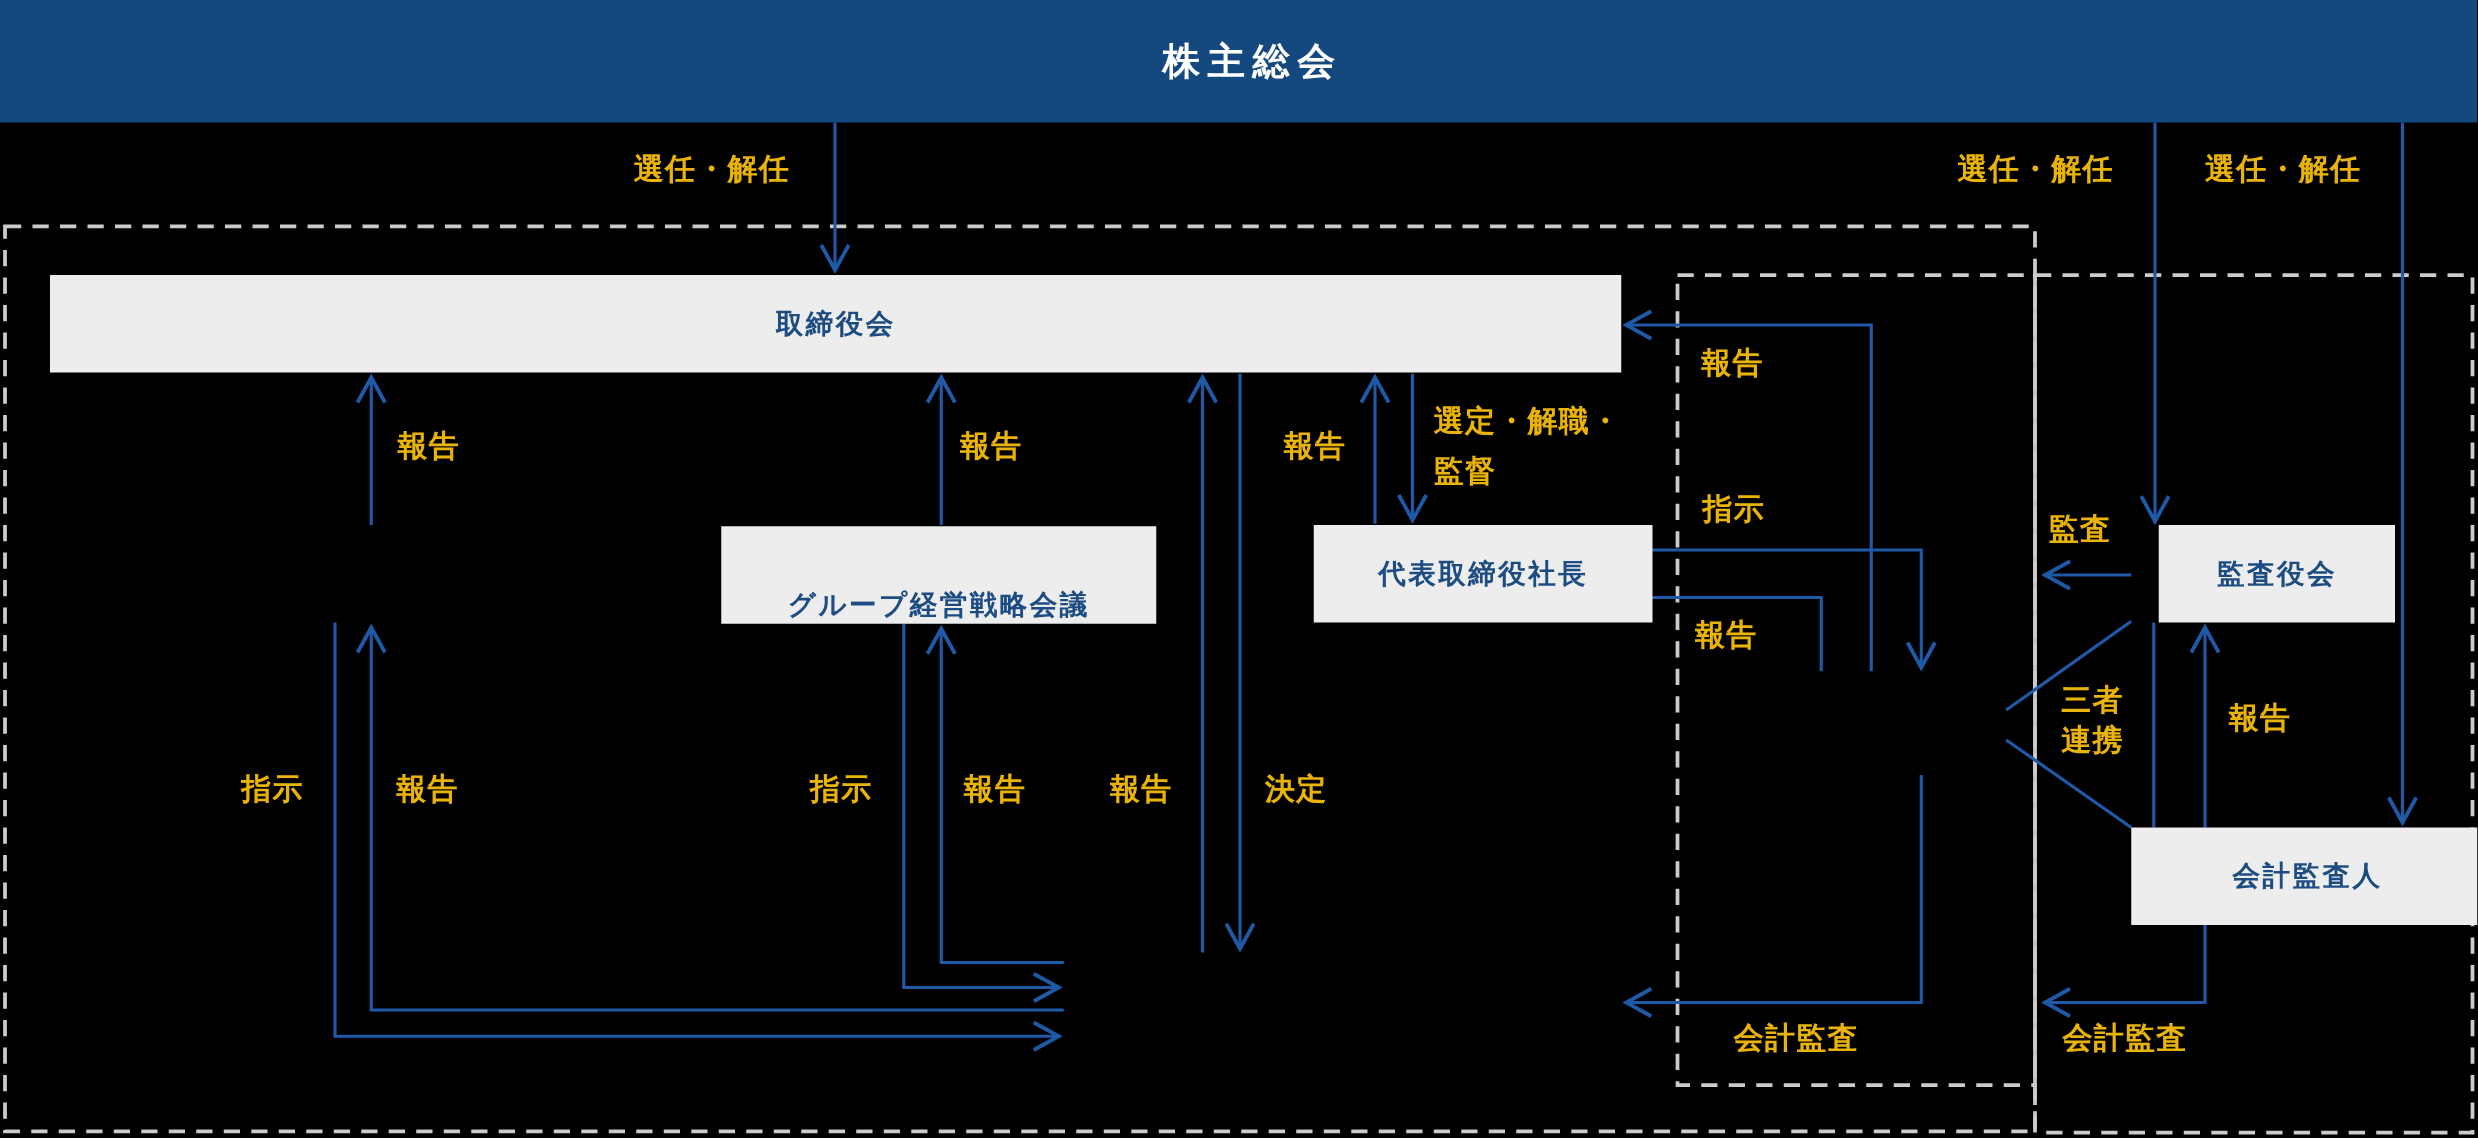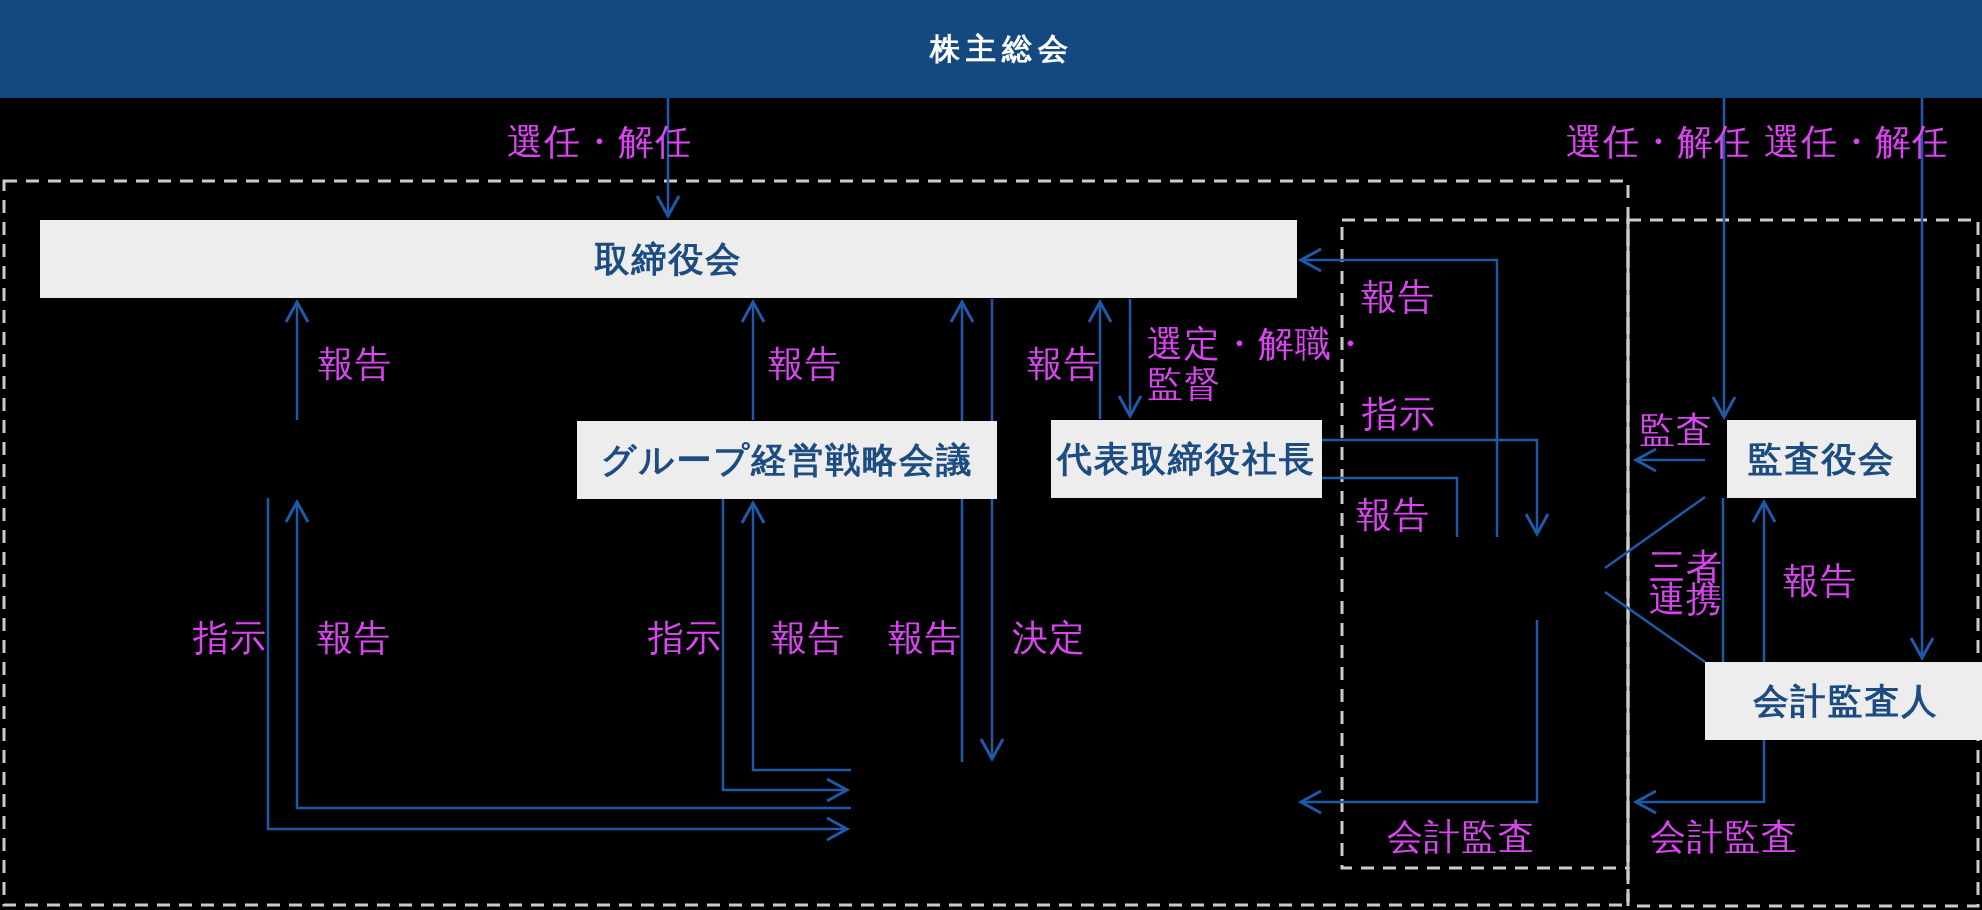--- a/index.html
+++ b/index.html
@@ -15,32 +15,32 @@
     position:absolute;left:0;top:0;width:1982px;height:98px;
     background:#14497f;z-index:2;
     display:flex;align-items:center;justify-content:center;
   }
   .topbar span{
     color:#ffffff;font-weight:bold;font-size:30px;letter-spacing:6px;margin-left:22px;
   }
   .node{
     position:absolute;background:#ededed;z-index:2;
     display:flex;align-items:center;justify-content:center;
-    color:#1c4c82;font-weight:bold;font-size:35px;letter-spacing:2px;
+    color:#1c4c82;font-weight:bold;font-size:22px;letter-spacing:2px;
     white-space:nowrap;
   }
   .lbl{
     position:absolute;z-index:3;
-    color:#d946ef;font-weight:normal;font-size:36px;line-height:1;
+    color:#eab308;font-weight:bold;font-size:24px;line-height:1;
     white-space:nowrap;letter-spacing:1px;
   }
   
   .n-board{left:40px;top:220px;width:1257px;height:78px;}
   .n-compliance{left:40px;top:421px;width:517px;height:77px;}
-  .n-strategy{left:577px;top:421px;width:420px;height:78px;}
+  .n-strategy{left:577px;top:421px;width:348px;height:78px;align-items:flex-end;}
   .n-president{left:1026px;top:420px;width:271px;height:78px;margin-left:25px;}
   .n-internal{left:1388px;top:538px;width:217px;height:81px;}
   .n-kansayaku{left:1703px;top:420px;width:189px;height:78px;margin-left:24px;}
   .n-accounting{left:1705px;top:662px;width:282px;height:78px;}
   .n-group{left:851px;top:763px;width:446px;height:76px;}
 </style>
 </head>
 <body>
 
 <div id="stage">

